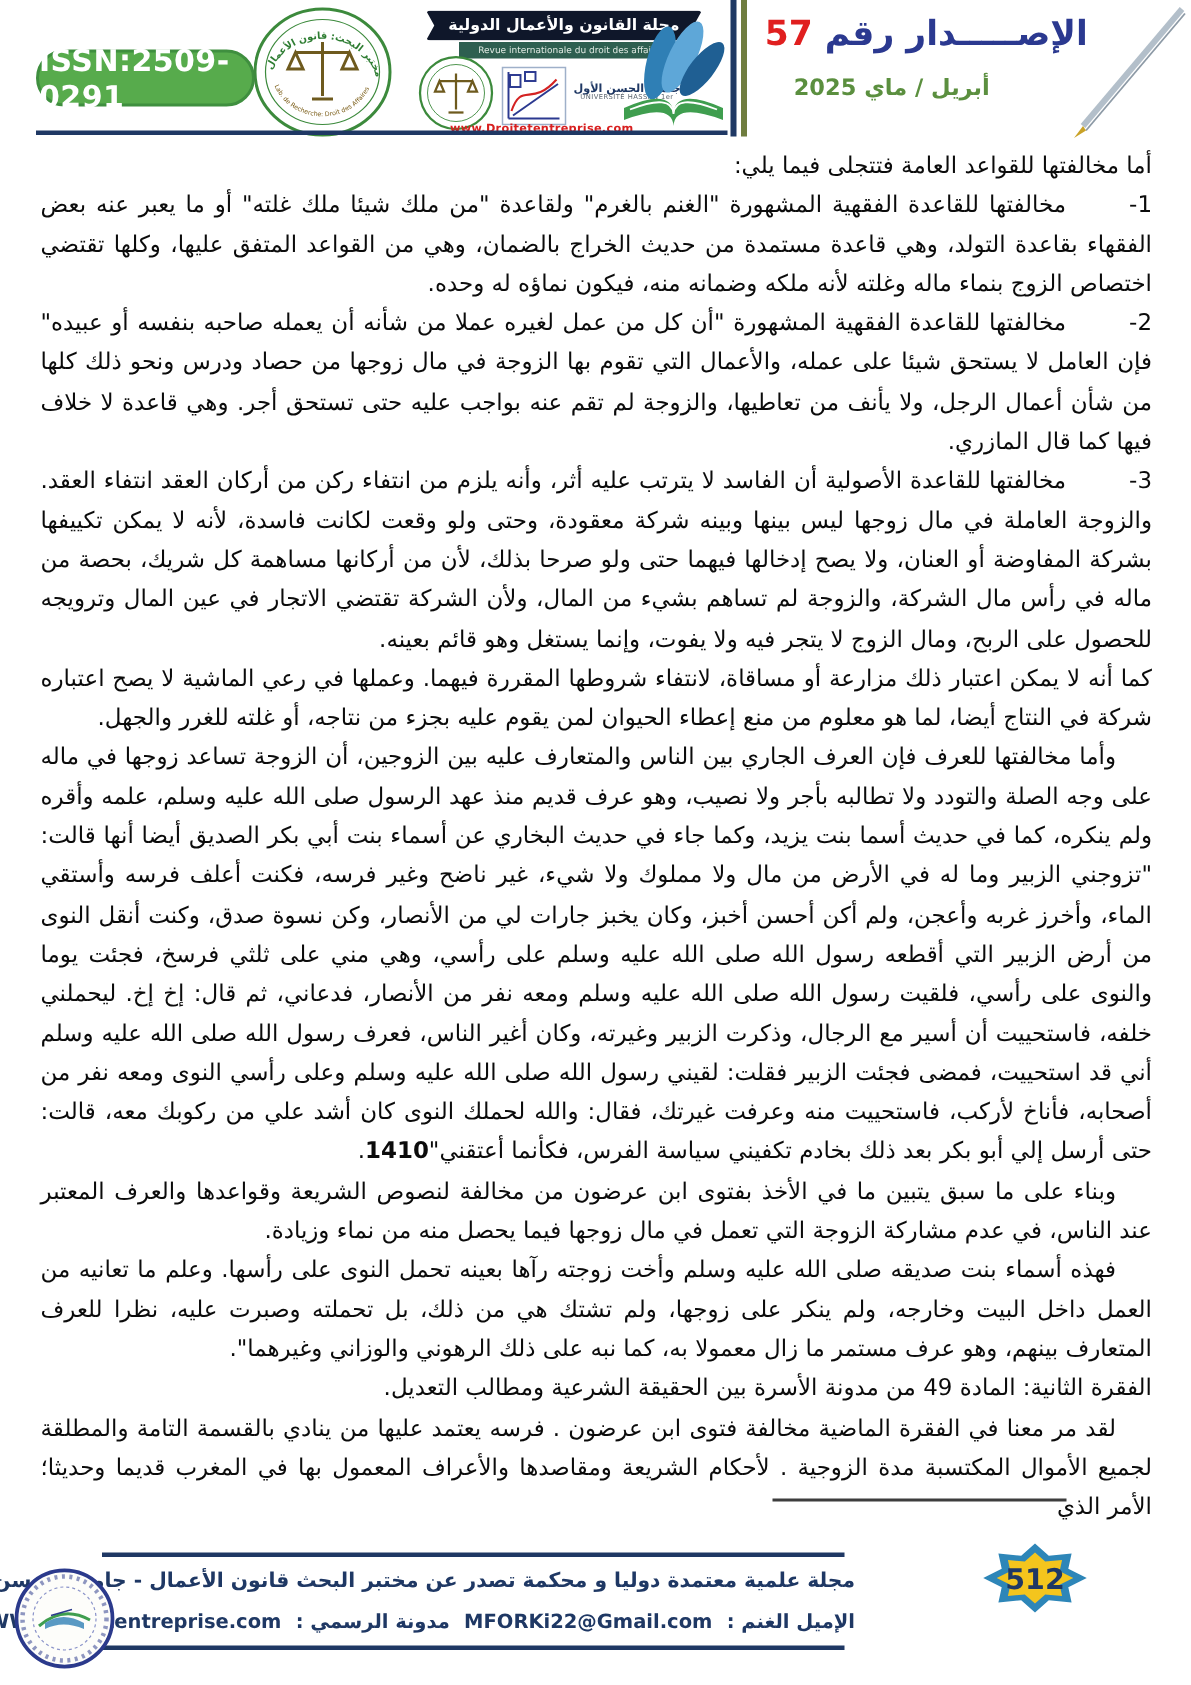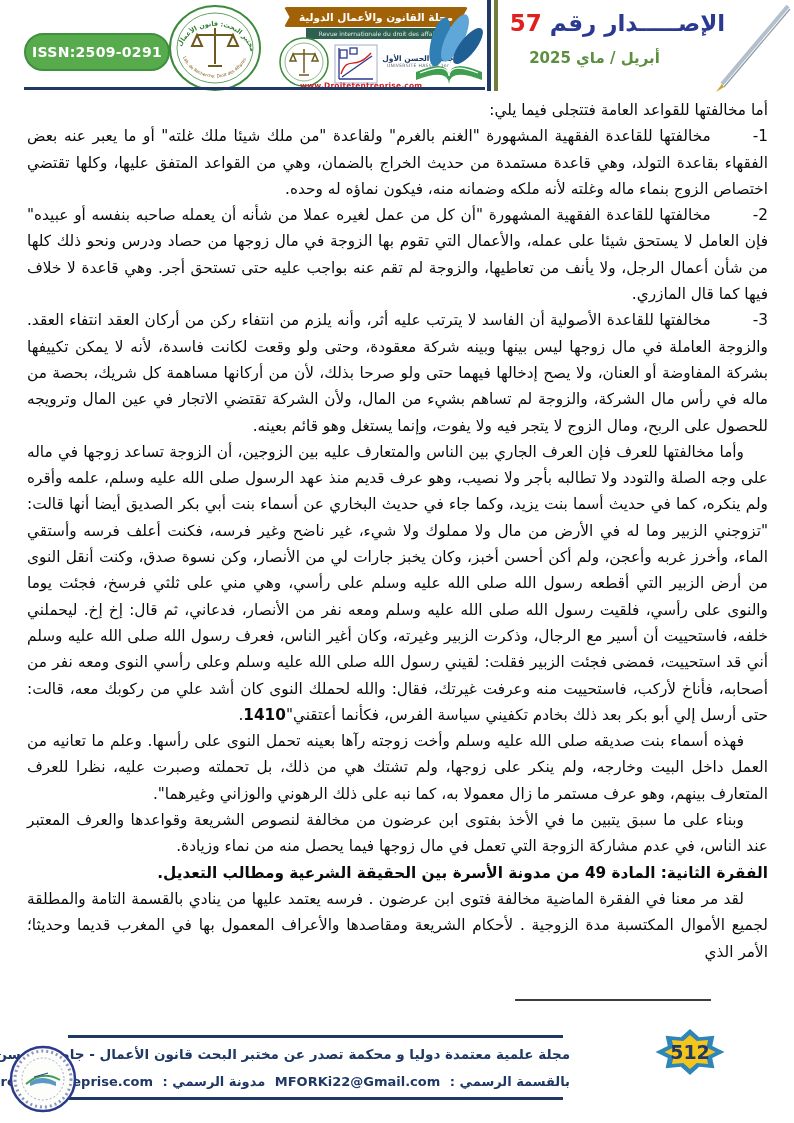--- a/index.html
+++ b/index.html
@@ -1,25 +1,25 @@
 <!DOCTYPE html>
 <html lang="ar"><head>
 <meta charset="utf-8">
 <style>
   html,body{margin:0;padding:0;background:#fff;}
   .page{position:relative;width:794px;height:1123px;background:#fff;overflow:hidden;
         font-family:"DejaVu Sans",sans-serif;}
 
   
   .issn-pill{position:absolute;left:24px;top:33px;width:142px;height:34px;background:#57ab4c;
-    border:2px solid #3f8f3f;border-radius:19px;color:#fff;font-weight:bold;font-size:14px;
+    border:2px solid #3f8f3f;border-radius:19px;color:#fff;font-weight:bold;font-size:20px;
     display:flex;align-items:center;justify-content:center;letter-spacing:.3px;}
   .lab-logo{position:absolute;left:168px;top:4px;width:94px;height:88px;}
   .journal-logo{position:absolute;left:278px;top:4px;width:208px;height:88px;}
-  .ribbon{position:absolute;left:6px;top:3px;width:184px;height:20px;background:#a16207;
+  .ribbon{position:absolute;left:6px;top:3px;width:184px;height:20px;background:#0f172a;
     border-radius:3px;color:#fff;font-size:10.5px;font-weight:bold;display:flex;align-items:center;
     justify-content:center;clip-path:polygon(0 0,100% 0,97% 50%,100% 100%,0 100%,3% 50%);}
   .sub-banner{position:absolute;left:28px;top:24px;width:150px;height:11px;background:#2e5f50;
     color:#dfe9e2;font-size:6px;display:flex;align-items:center;justify-content:center;white-space:nowrap;}
   .mini-circle{position:absolute;left:0px;top:32px;width:52px;height:52px;}
   .mini-chart{position:absolute;left:56px;top:40px;}
   .univ-text{position:absolute;left:102px;top:50px;width:76px;text-align:center;color:#1f3864;direction:rtl;}
   .univ-text .ar{font-size:7.5px;font-weight:bold;}
   .univ-text .fr{font-size:4.5px;color:#5a646e;letter-spacing:.3px;}
   .book-graphic{position:absolute;left:134px;top:6px;}
@@ -33,21 +33,21 @@
   .issue-line2{position:absolute;left:502px;top:49px;width:185px;direction:rtl;text-align:center;
     font-size:15px;font-weight:bold;color:#5b8f3f;white-space:nowrap;}
   .pencil{position:absolute;left:702px;top:0px;}
 
   
   .body-text{position:absolute;left:27px;top:97px;width:741px;direction:rtl;text-align:justify;
     font-size:15.3px;line-height:26.3px;color:#0b0b0b;}
   .body-text p{margin:0;}
   .indent{text-indent:24px;}
   .num-gap{display:inline-block;width:42px;}
-  .heading{font-weight:bold;}
+  .heading{font-weight:normal;}
   .fn-ref{font-weight:bold;}
 
   
   .footnote-rule{position:absolute;left:515px;top:999px;width:196px;height:2px;background:#3d3d3d;}
   .footnote{position:absolute;right:24px;top:1006px;width:430px;direction:rtl;text-align:right;
     font-size:11.5px;color:#111;}
 
   
   .footer-rule-top{position:absolute;left:68px;top:1035px;width:495px;height:3px;background:#1f3864;}
   .footer-rule-bottom{position:absolute;left:68px;top:1097px;width:495px;height:3px;background:#1f3864;}
@@ -164,26 +164,27 @@
 
   <div class="body-text">
     <p>أما مخالفتها للقواعد العامة فتتجلى فيما يلي:</p>
 
     <p><span>1-</span><span class="num-gap"></span><span>مخالفتها للقاعدة الفقهية المشهورة "الغنم بالغرم" ولقاعدة "من ملك شيئا ملك غلته" أو ما يعبر عنه بعض الفقهاء بقاعدة التولد، وهي قاعدة مستمدة من حديث الخراج بالضمان، وهي من القواعد المتفق عليها، وكلها تقتضي اختصاص الزوج بنماء ماله وغلته لأنه ملكه وضمانه منه، فيكون نماؤه له وحده.</span></p>
 
     <p><span>2-</span><span class="num-gap"></span><span>مخالفتها للقاعدة الفقهية المشهورة "أن كل من عمل لغيره عملا من شأنه أن يعمله صاحبه بنفسه أو عبيده" فإن العامل لا يستحق شيئا على عمله، والأعمال التي تقوم بها الزوجة في مال زوجها من حصاد ودرس ونحو ذلك كلها من شأن أعمال الرجل، ولا يأنف من تعاطيها، والزوجة لم تقم عنه بواجب عليه حتى تستحق أجر. وهي قاعدة لا خلاف فيها كما قال المازري.</span></p>
 
     <p><span>3-</span><span class="num-gap"></span><span>مخالفتها للقاعدة الأصولية أن الفاسد لا يترتب عليه أثر، وأنه يلزم من انتفاء ركن من أركان العقد انتفاء العقد. والزوجة العاملة في مال زوجها ليس بينها وبينه شركة معقودة، وحتى ولو وقعت لكانت فاسدة، لأنه لا يمكن تكييفها بشركة المفاوضة أو العنان، ولا يصح إدخالها فيهما حتى ولو صرحا بذلك، لأن من أركانها مساهمة كل شريك، بحصة من ماله في رأس مال الشركة، والزوجة لم تساهم بشيء من المال، ولأن الشركة تقتضي الاتجار في عين المال وترويجه للحصول على الربح، ومال الزوج لا يتجر فيه ولا يفوت، وإنما يستغل وهو قائم بعينه.</span></p>
 
+    <p>كما أنه لا يمكن اعتبار ذلك مزارعة أو مساقاة، لانتفاء شروطها المقررة فيهما. وعملها في رعي الماشية لا يصح اعتباره شركة في النتاج أيضا، لما هو معلوم من منع إعطاء الحيوان لمن يقوم عليه بجزء من نتاجه، أو غلته للغرر والجهل.</p>
 
     <p class="indent"><span>وأما مخالفتها للعرف فإن العرف الجاري بين الناس والمتعارف عليه بين الزوجين، أن الزوجة تساعد زوجها في ماله على وجه الصلة والتودد ولا تطالبه بأجر ولا نصيب، وهو عرف قديم منذ عهد الرسول صلى الله عليه وسلم، علمه وأقره ولم ينكره، كما في حديث أسما بنت يزيد، وكما جاء في حديث البخاري عن أسماء بنت أبي بكر الصديق أيضا أنها قالت: "تزوجني الزبير وما له في الأرض من مال ولا مملوك ولا شيء، غير ناضح وغير فرسه، فكنت أعلف فرسه وأستقي الماء، وأخرز غربه وأعجن، ولم أكن أحسن أخبز، وكان يخبز جارات لي من الأنصار، وكن نسوة صدق، وكنت أنقل النوى من أرض الزبير التي أقطعه رسول الله صلى الله عليه وسلم على رأسي، وهي مني على ثلثي فرسخ، فجئت يوما والنوى على رأسي، فلقيت رسول الله صلى الله عليه وسلم ومعه نفر من الأنصار، فدعاني، ثم قال: إخ إخ. ليحملني خلفه، فاستحييت أن أسير مع الرجال، وذكرت الزبير وغيرته، وكان أغير الناس، فعرف رسول الله صلى الله عليه وسلم أني قد استحييت، فمضى فجئت الزبير فقلت: لقيني رسول الله صلى الله عليه وسلم وعلى رأسي النوى ومعه نفر من أصحابه، فأناخ لأركب، فاستحييت منه وعرفت غيرتك، فقال: والله لحملك النوى كان أشد علي من ركوبك معه، قالت: حتى أرسل إلي أبو بكر بعد ذلك بخادم تكفيني سياسة الفرس، فكأنما أعتقني"</span><span class="fn-ref">1410</span><span>.</span></p>
 
+    <p class="indent">وبناء على ما سبق يتبين ما في الأخذ بفتوى ابن عرضون من مخالفة لنصوص الشريعة وقواعدها والعرف المعتبر عند الناس، في عدم مشاركة الزوجة التي تعمل في مال زوجها فيما يحصل منه من نماء وزيادة.</p>
+
     <p class="indent">فهذه أسماء بنت صديقه صلى الله عليه وسلم وأخت زوجته رآها بعينه تحمل النوى على رأسها. وعلم ما تعانيه من العمل داخل البيت وخارجه، ولم ينكر على زوجها، ولم تشتك هي من ذلك، بل تحملته وصبرت عليه، نظرا للعرف المتعارف بينهم، وهو عرف مستمر ما زال معمولا به، كما نبه على ذلك الرهوني والوزاني وغيرهما".</p>
-
-    <p class="indent">وبناء على ما سبق يتبين ما في الأخذ بفتوى ابن عرضون من مخالفة لنصوص الشريعة وقواعدها والعرف المعتبر عند الناس، في عدم مشاركة الزوجة التي تعمل في مال زوجها فيما يحصل منه من نماء وزيادة.</p>
 
     <p class="heading">الفقرة الثانية: المادة 49 من مدونة الأسرة بين الحقيقة الشرعية ومطالب التعديل.</p>
 
     <p class="indent">لقد مر معنا في الفقرة الماضية مخالفة فتوى ابن عرضون . فرسه يعتمد عليها من ينادي بالقسمة التامة والمطلقة لجميع الأموال المكتسبة مدة الزوجية . لأحكام الشريعة ومقاصدها والأعراف المعمول بها في المغرب قديما وحديثا؛ الأمر الذي</p>
   </div>
 
   <div class="footnote-rule"></div>
 
   <div>
     <div class="footer-rule-top"></div>
@@ -192,21 +193,21 @@
       <svg width="76" height="52" viewBox="0 0 76 52">
         <polygon points="72.5,26 60.2,32.1 62.4,42.3 47.2,40.8 38,49 28.8,40.8 13.6,42.3 15.8,32.1 3.5,26 15.8,19.9 13.6,9.7 28.8,11.2 38,3 47.2,11.2 62.4,9.7 60.2,19.9" fill="#2e86b8"></polygon>
         <polygon points="72.5,26 60.2,32.1 62.4,42.3 47.2,40.8 38,49 28.8,40.8 13.6,42.3 15.8,32.1 3.5,26 15.8,19.9 13.6,9.7 28.8,11.2 38,3 47.2,11.2 62.4,9.7 60.2,19.9" fill="#f4c51d" transform="translate(38 26) scale(0.74) translate(-38 -26)"></polygon>
         <text x="38" y="33" text-anchor="middle" font-size="19" font-weight="bold" fill="#1f3864" font-family="DejaVu Sans, sans-serif">512</text>
       </svg>
     </div>
 
     <div class="footer-line1">مجلة علمية معتمدة  دوليا و محكمة تصدر عن مختبر البحث قانون الأعمال - جامعة الحسن الأول - سطات - المغرب</div>
 
     <div class="footer-line2">
-      <span>بالقسمة الرسمي :</span>
+      <span>الإميل الغنم :</span>
       <span>MFORKi22@Gmail.com</span>
       <span>مدونة الرسمي :</span>
       <span>WWW.Droitetentreprise.com</span>
     </div>
 
     <div class="footer-rule-bottom"></div>
 
     <div class="stamp">
       <svg width="70" height="70" viewBox="0 0 70 70">
         <circle cx="35" cy="35" r="32" fill="#fdfdfa" stroke="#2b3a8c" stroke-width="2.5"></circle>

